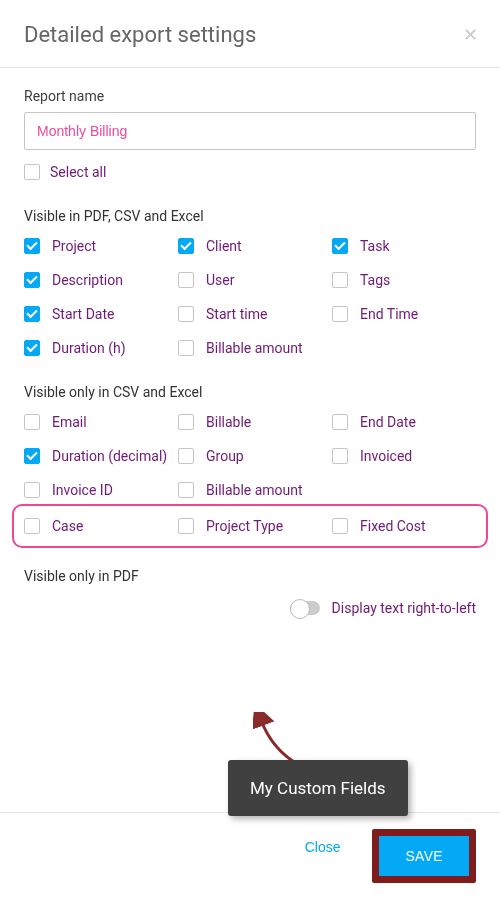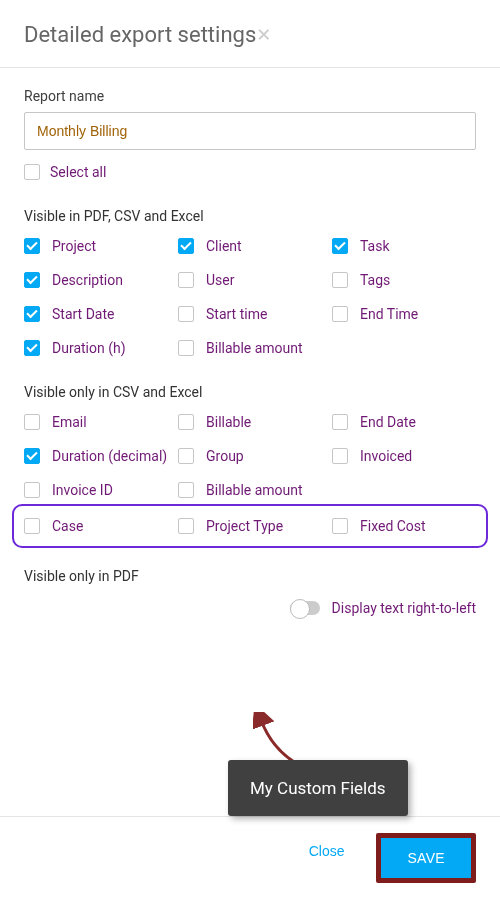--- a/index.html
+++ b/index.html
@@ -17,20 +17,21 @@
     width: 500px;
     display: flex;
     flex-direction: column;
     height: 899px;
   }
   .header {
     padding: 22px 22px 20px 24px;
     border-bottom: 1px solid #e4e4e4;
     display: flex;
     align-items: center;
+    justify-content: space-between;
   }
   .header h1 {
     margin: 0;
     font-size: 22px;
     font-weight: 400;
     color: #666;
   }
   .close-x {
     color: #ccc;
     font-size: 18px;
@@ -46,21 +47,21 @@
     font-size: 14px;
     color: #404040;
     margin-bottom: 8px;
   }
   .text-input {
     width: 100%;
     padding: 10px 12px;
     border: 1px solid #c6c6c6;
     border-radius: 2px;
     font-size: 14px;
-    color: #a16207;
+    color: #ec4899;
   }
   .select-all-row {
     margin-top: 14px;
     display: flex;
     align-items: center;
     gap: 10px;
   }
   .section-label {
     margin-top: 28px;
     margin-bottom: 14px;
@@ -100,21 +101,21 @@
     height: 8px;
     border: solid #fff;
     border-width: 0 2px 2px 0;
     transform: rotate(45deg) translate(-1px,-1px);
   }
   .chk-label {
     font-size: 14px;
     color: #701a75;
   }
   .highlight-box {
-    border: 2px solid #6d28d9;
+    border: 2px solid #ec4899;
     border-radius: 10px;
     padding: 12px 10px;
     margin-left: -12px;
     margin-right: -12px;
     margin-top: 6px;
   }
   .highlight-box .grid {
     row-gap: 18px;
   }
   .toggle-row {
@@ -155,21 +156,21 @@
     color: #03a9f4;
     background: none;
     border: none;
     font-size: 14px;
     padding: 10px 14px;
     cursor: pointer;
   }
   .btn-save {
     background: #03a9f4;
     color: #fff;
-    border: 5px solid #7f1d1d;
+    border: 7px solid #7f1d1d;
     font-size: 14px;
     padding: 12px 26px;
     border-radius: 2px;
     cursor: pointer;
     letter-spacing: .3px;
   }
   
   .callout {
     position: absolute;
     left: 228px;

